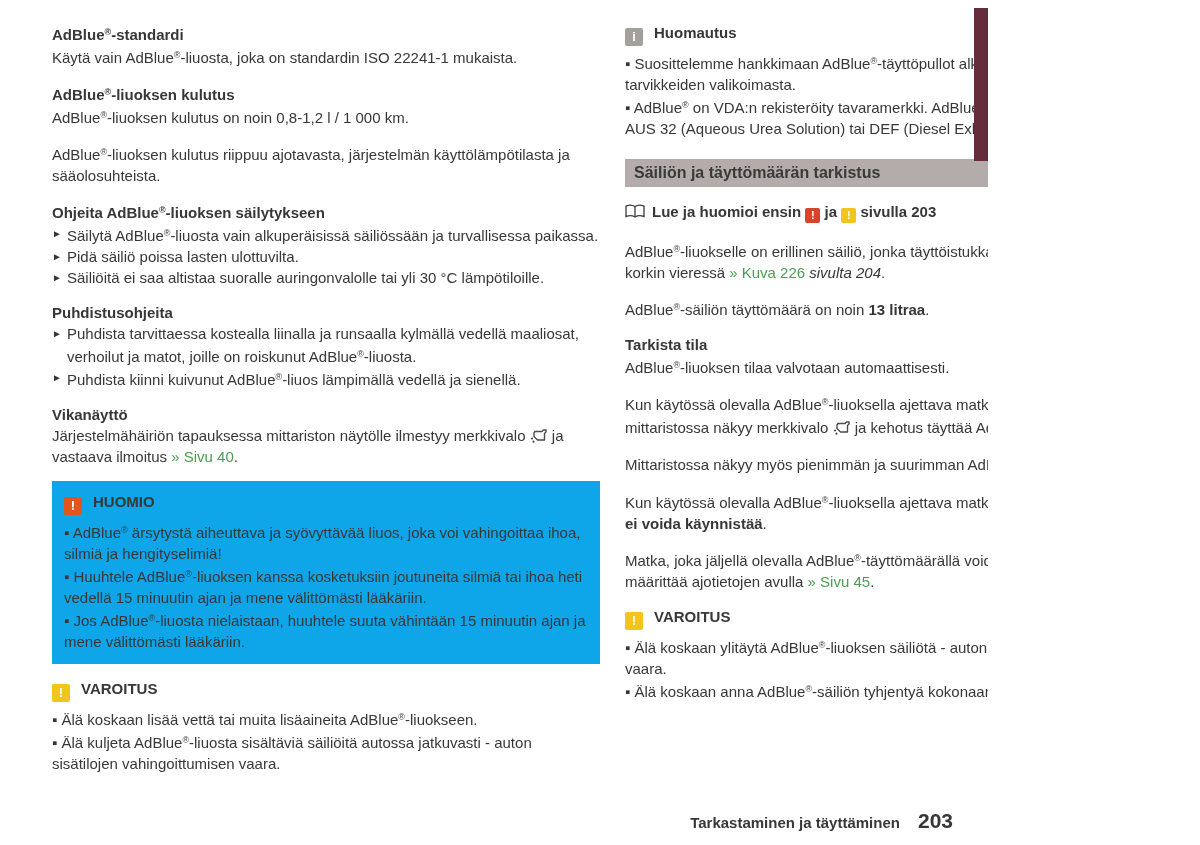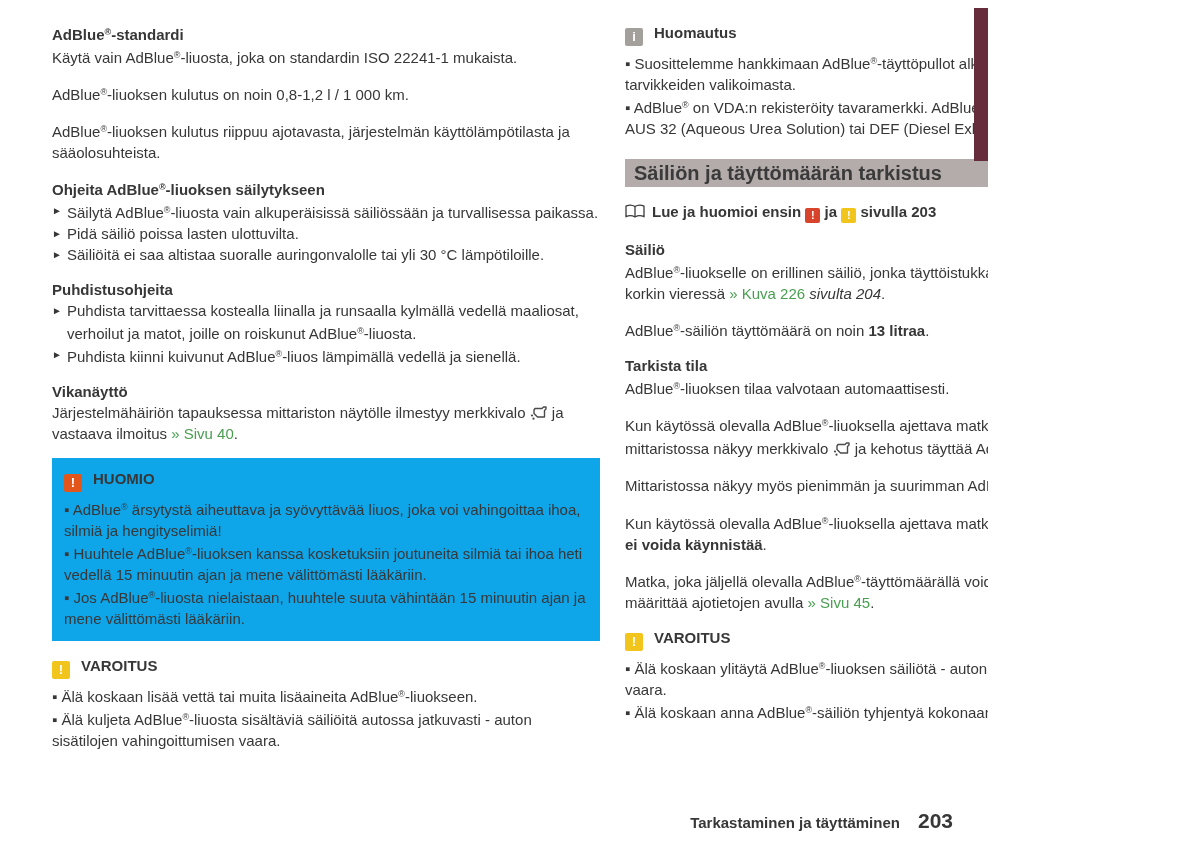--- a/index.html
+++ b/index.html
@@ -27,21 +27,21 @@
   .note-icon{display:inline-block;width:18px;height:18px;border-radius:2px;
     color:#fff;font-weight:700;font-size:13px;line-height:18px;text-align:center;
     margin-right:11px;vertical-align:-3px;font-style:normal;}
   .note-icon.caution{background:#e3561b;}
   .note-icon.warning{background:#f2c51d;}
   .note-icon.info{background:#a3a09c;}
   .note-icon.caution::before,.note-icon.warning::before{content:"!";}
   .note-icon.info::before{content:"i";}
   .note-item{margin:0;}
   
-  .section-bar{background:#b3acaa;color:#3a3a3a;font-weight:700;font-size:20px;
+  .section-bar{background:#b3acaa;color:#3a3a3a;font-weight:700;font-size:16px;
     line-height:20px;padding:4px 9px;margin:20px 0 14px;}
   
   .read-first{font-weight:700;margin:0 0 16px;}
   
   .seg-sup{font-size:9px;vertical-align:5px;letter-spacing:0;}
   .seg-link{color:#4a9e51;}
   .seg-bold{font-weight:700;}
   .seg-italic{font-style:italic;}
   .seg-keybox{display:inline-block;border:1px solid #4a9e51;border-radius:2px;
     padding:0 4px;line-height:16px;font-weight:700;margin:0 2px;color:#373737;}
@@ -72,20 +72,21 @@
   <div class="columns">
 
     <div class="col-left">
 
       <div class="group">
         <p class="heading">AdBlue<span class="seg-sup">®</span>-standardi</p>
         <p class="para">Käytä vain AdBlue<span class="seg-sup">®</span>-liuosta, joka on standardin ISO 22241-1 mukaista.</p>
       </div>
 
       <div class="group">
+        <p class="heading">AdBlue<span class="seg-sup">®</span>-liuoksen kulutus</p>
         <p class="para">AdBlue<span class="seg-sup">®</span>-liuoksen kulutus on noin 0,8-1,2 l / 1 000 km.</p>
       </div>
 
       <div class="group">
         <p class="para">AdBlue<span class="seg-sup">®</span>-liuoksen kulutus riippuu ajotavasta, järjestelmän käyttölämpötilasta ja sääolosuhteista.</p>
       </div>
 
       <div class="group">
         <p class="heading">Ohjeita AdBlue<span class="seg-sup">®</span>-liuoksen säilytykseen</p>
         <div class="tri-item">
@@ -153,21 +154,20 @@
       </div>
 
       <div class="section-bar">Säiliön ja täyttömäärän tarkistus</div>
 
       <p class="read-first"><span class="inl-icon book"><svg width="20" height="15" viewBox="0 0 20 15">
               <path d="M1 2.2 C3.8 0.8 7.4 0.9 10 2.5 C12.6 0.9 16.2 0.8 19 2.2 V12.6 C16.2 11.4 12.6 11.5 10 13 C7.4 11.5 3.8 11.4 1 12.6 Z" fill="none" stroke="#3a3a3a" stroke-width="1.3"></path>
               <path d="M10 2.5 V13" stroke="#3a3a3a" stroke-width="1.3"></path>
             </svg></span>Lue ja huomioi ensin <span class="inl-icon caution-small"></span> ja <span class="inl-icon warning-small"></span> sivulla 203</p>
 
       <div class="group">
-        <p class="heading">Säiliö</p>
         <p class="para">AdBlue<span class="seg-sup">®</span>-liuokselle on erillinen säiliö, jonka täyttöistukka <span class="seg-keybox">A</span> on polttoainesäiliön korkin vieressä <span class="seg-link">» Kuva 226</span> <span class="seg-italic">sivulta 204</span>.</p>
       </div>
 
       <div class="group">
         <p class="para">AdBlue<span class="seg-sup">®</span>-säiliön täyttömäärä on noin <span class="seg-bold">13 litraa</span>.</p>
       </div>
 
       <div class="group">
         <p class="heading">Tarkista tila</p>
         <p class="para">AdBlue<span class="seg-sup">®</span>-liuoksen tilaa valvotaan automaattisesti.</p>

